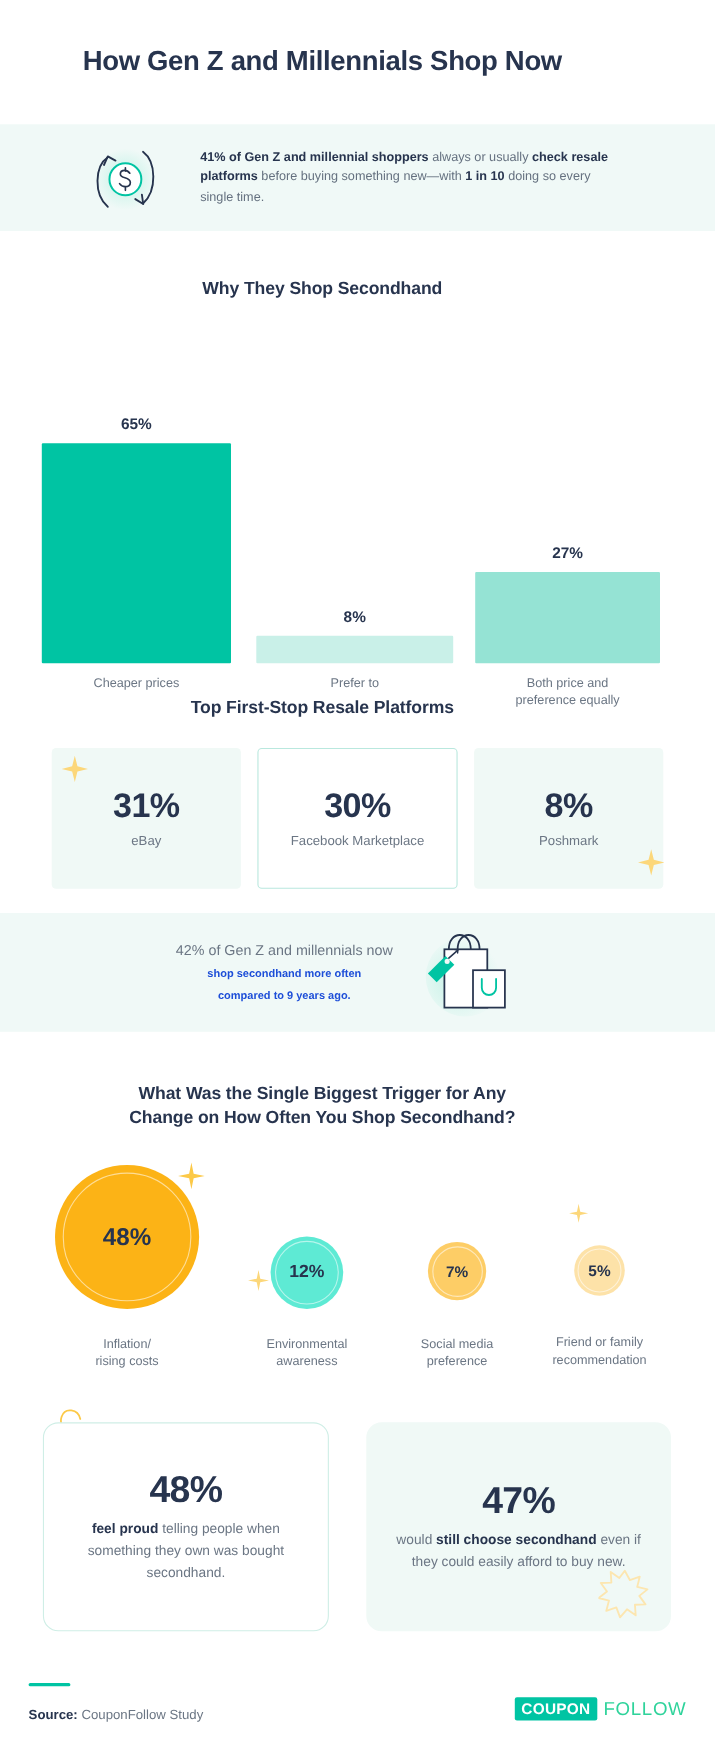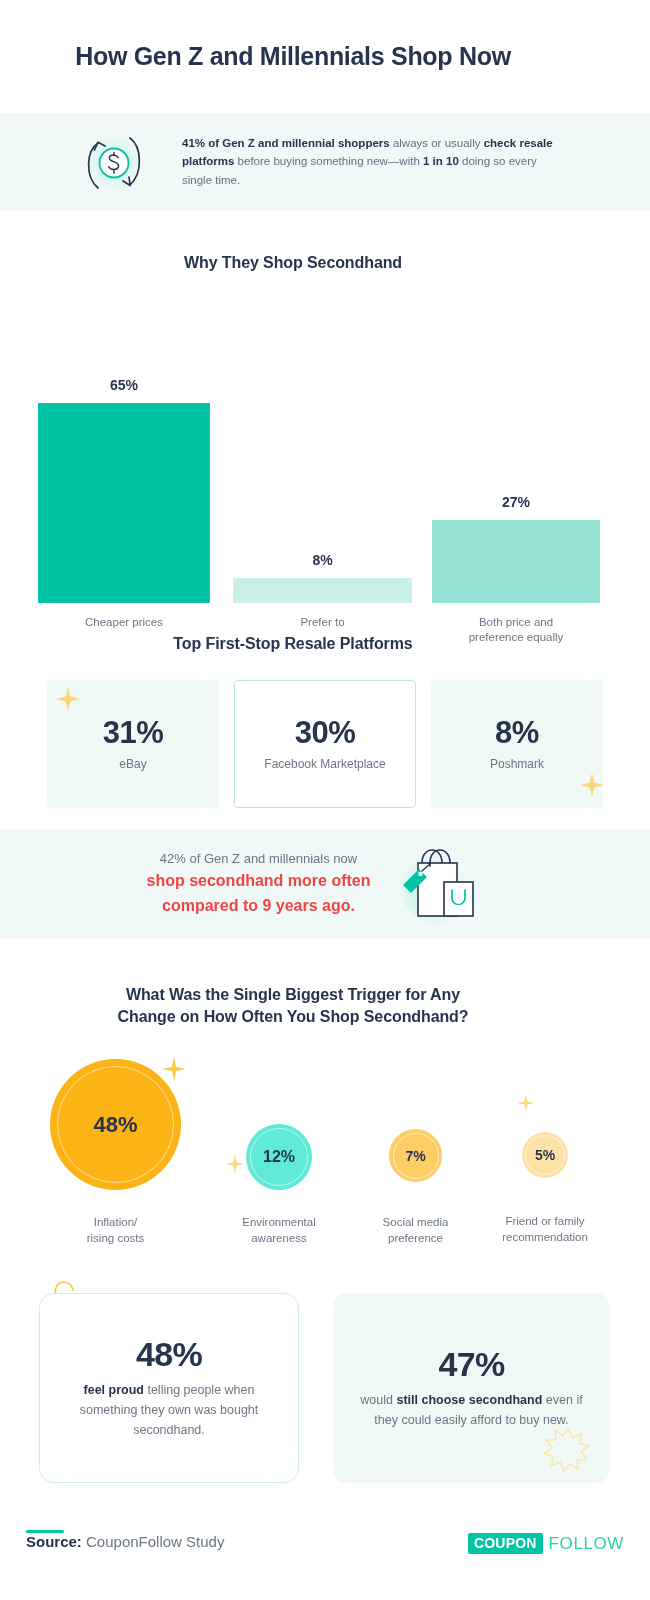--- a/index.html
+++ b/index.html
@@ -55,21 +55,21 @@
     box-sizing:border-box;
   }
   .card.fill{background:#f0f9f6;}
   .card.outline{background:#ffffff;border:1.4px solid #b9e8de;}
   .card-pct{font-size:31px;font-weight:700;color:#27344e;letter-spacing:-0.5px;line-height:1;}
   .card-lab{font-size:12px;color:#6b7684;margin-top:9px;}
 
   
   .banner-2{height:108px;padding:0 40px 0 30px;justify-content:center;gap:18px;}
   .b2-text{font-size:13px;line-height:1.55;color:#6b7684;text-align:center;max-width:300px;}
-  .b2-text b{color:#ef4444;font-weight:700;font-size:16px;}
+  .b2-text b{color:#1d4ed8;font-weight:700;font-size:10px;}
   .b2-icon{flex:0 0 auto;width:105px;height:92px;}
 
   
   .bubbles{position:relative;width:650px;height:230px;}
   .bub{
     position:absolute;border-radius:50%;
     display:flex;align-items:center;justify-content:center;
   }
   .bub .ring{
     position:absolute;border-radius:50%;border:1.5px solid rgba(255,255,255,.55);
@@ -90,23 +90,23 @@
   }
   .stat.outline{background:#fff;border:1.4px solid #cfeee6;}
   .stat.fill{background:#f0f9f6;}
   .stat-pct{font-size:34px;font-weight:700;color:#27344e;letter-spacing:-0.6px;line-height:1;margin-bottom:9px;}
   .stat-txt{font-size:12.5px;line-height:1.62;color:#6b7684;}
   .stat-txt b{color:#27344e;font-weight:700;}
 
   
   .footer{position:absolute;left:0;bottom:0;width:650px;height:90px;}
   .foot-rule{position:absolute;left:26px;top:20px;width:38px;height:3px;background:#00c4a3;border-radius:2px;}
-  .foot-src{position:absolute;left:26px;top:23px;font-size:15px;color:#6b7684;}
+  .foot-src{position:absolute;left:26px;top:42px;font-size:12px;color:#6b7684;}
   .foot-src b{color:#27344e;font-weight:700;}
-  .logo{position:absolute;right:26px;top:23px;display:flex;align-items:center;gap:6px;margin-left:48px;}
+  .logo{position:absolute;right:26px;top:33px;display:flex;align-items:center;gap:6px;margin-left:48px;}
   .logo-box{
     background:#00c4a3;color:#fff;font-size:14px;font-weight:700;
     padding:2px 6px 3px;border-radius:2px;letter-spacing:.2px;
   }
   .logo-word{color:#2fd39b;font-size:17px;font-weight:400;letter-spacing:.6px;}
 
   .spark{position:absolute;pointer-events:none;}
 </style>
 </head>
 <body>

